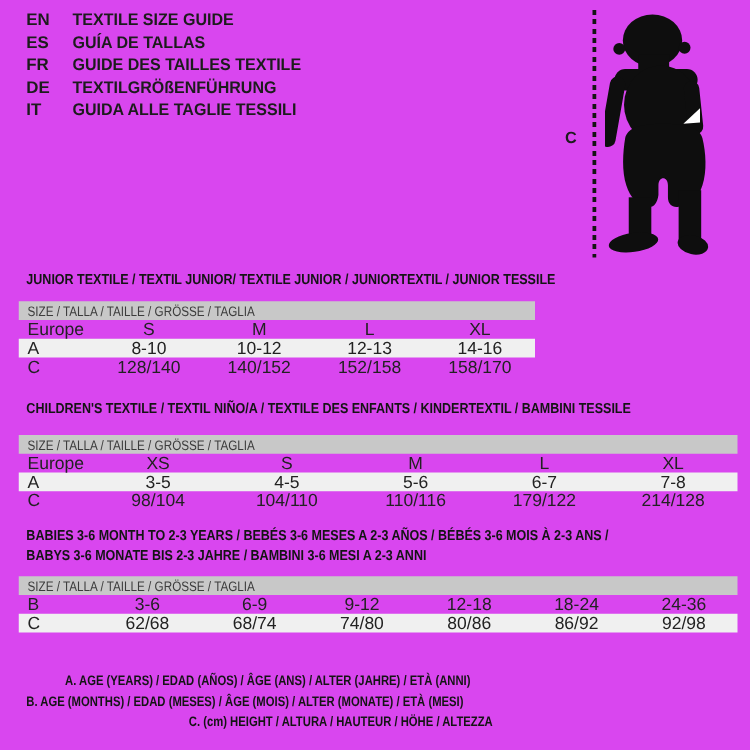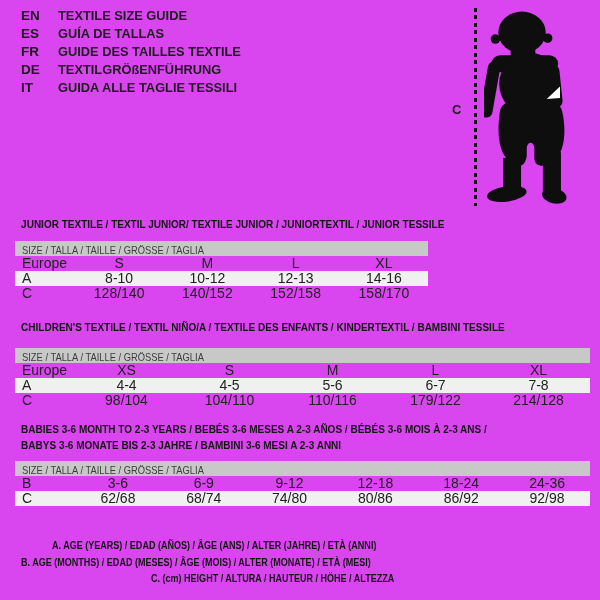--- a/index.html
+++ b/index.html
@@ -127,21 +127,21 @@
       <div class="row">
         <div class="lbl">Europe</div>
         <div class="val">XS</div>
         <div class="val">S</div>
         <div class="val">M</div>
         <div class="val">L</div>
         <div class="val">XL</div>
       </div>
       <div class="row alt">
         <div class="lbl">A</div>
-        <div class="val">4-4</div>
+        <div class="val">3-5</div>
         <div class="val">4-5</div>
         <div class="val">5-6</div>
         <div class="val">6-7</div>
         <div class="val">7-8</div>
       </div>
       <div class="row">
         <div class="lbl">C</div>
         <div class="val">98/104</div>
         <div class="val">104/110</div>
         <div class="val">110/116</div>

